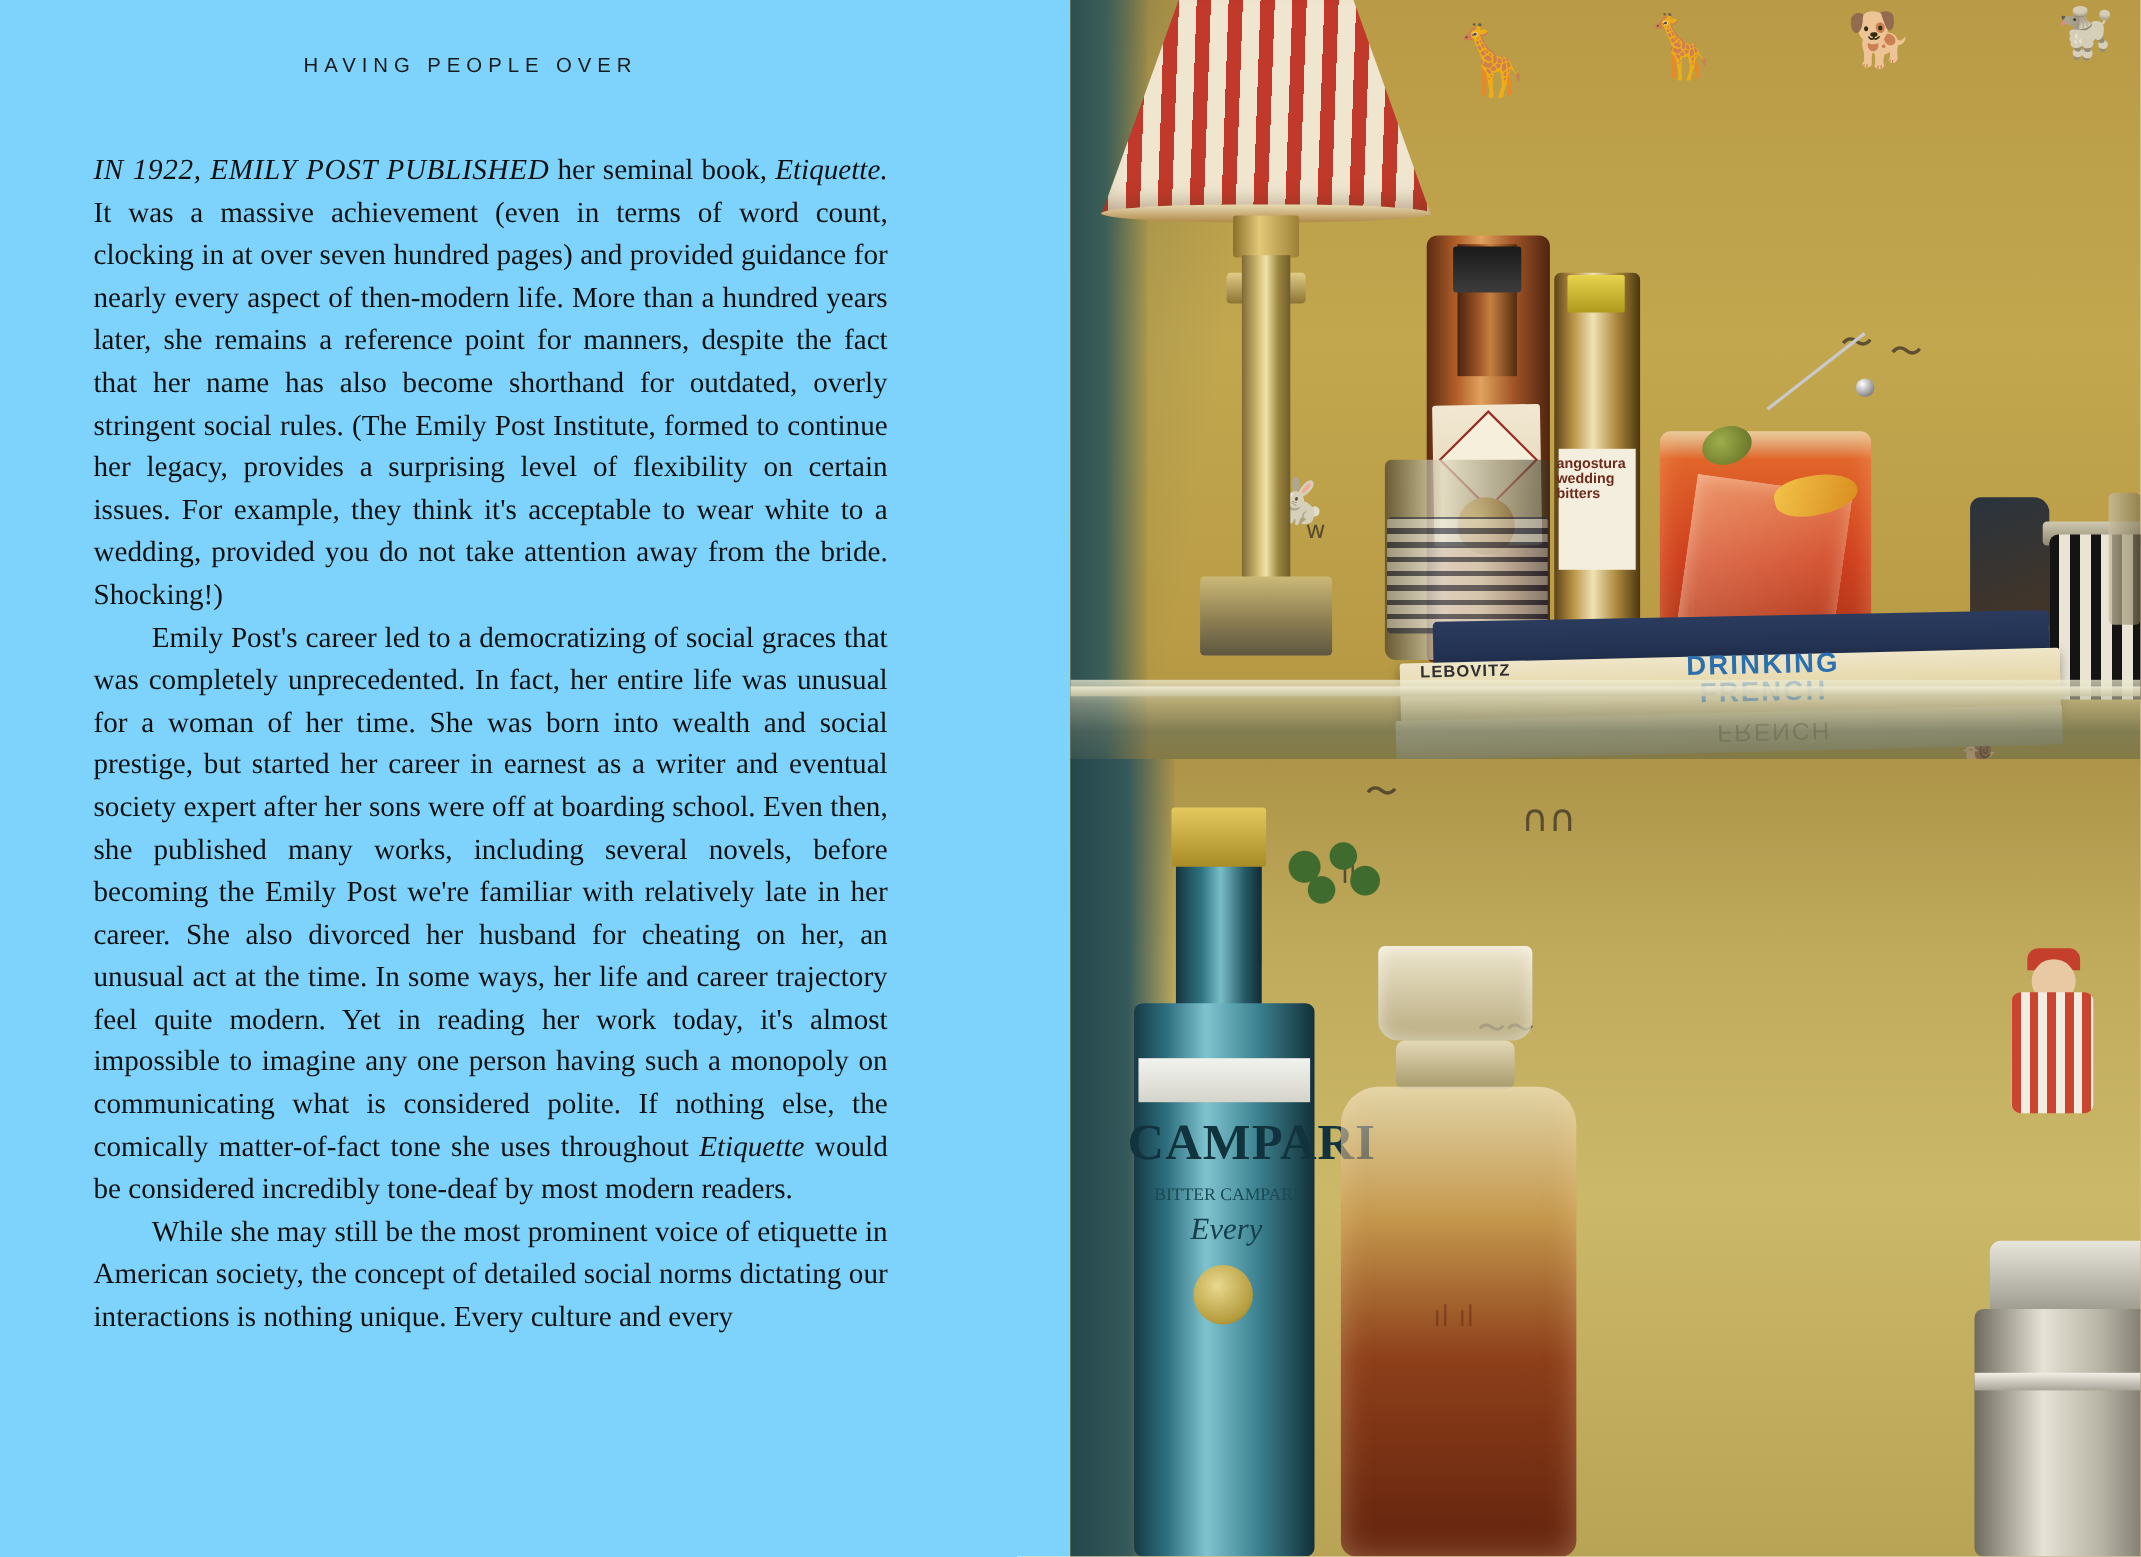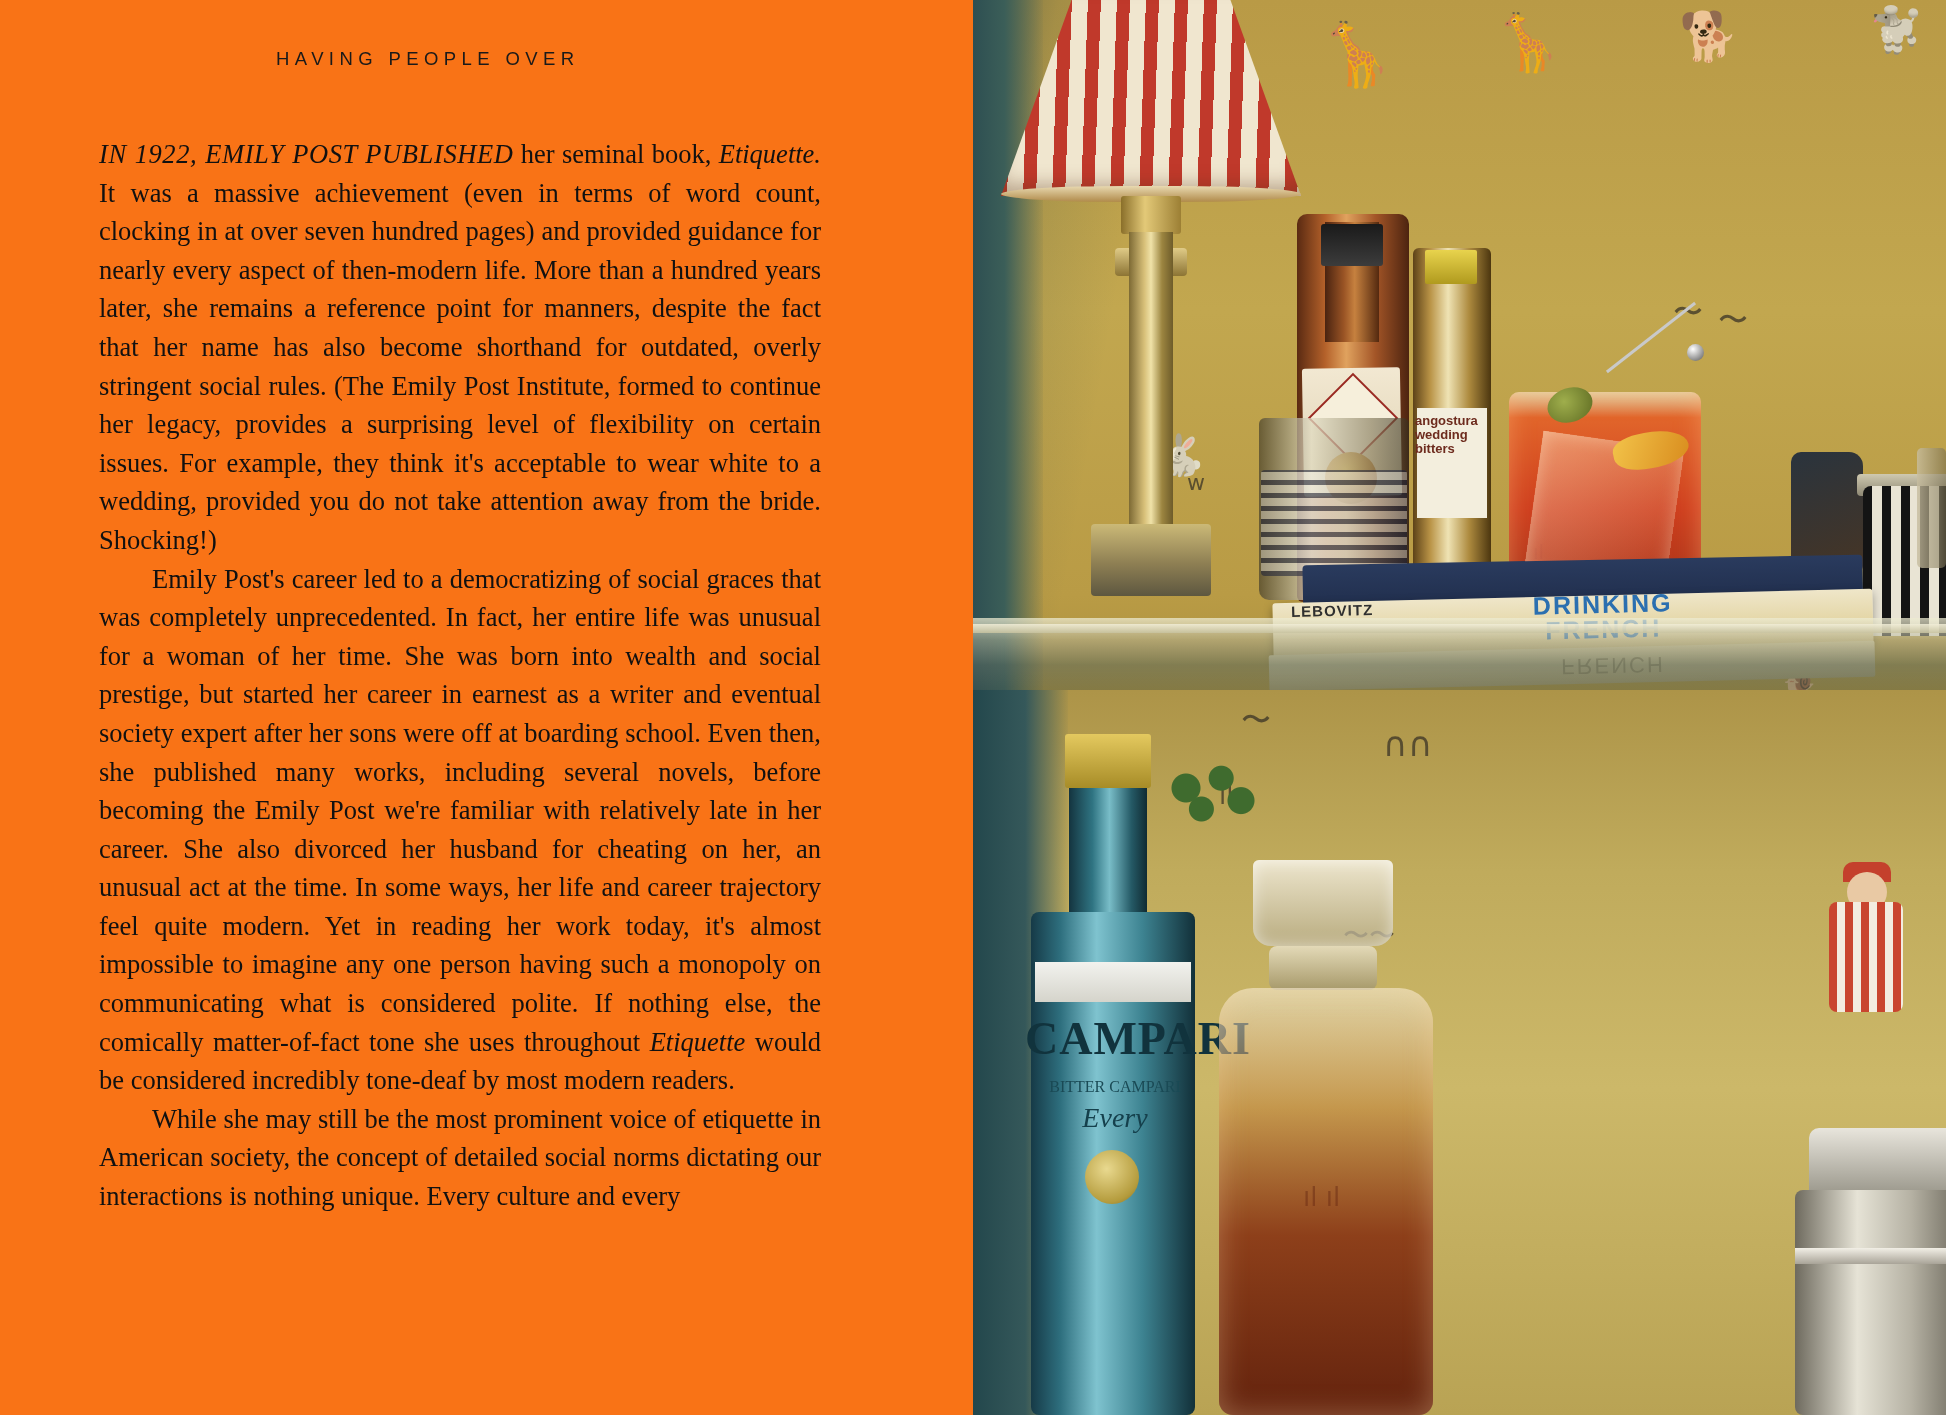--- a/index.html
+++ b/index.html
@@ -18,38 +18,38 @@
     display: flex;
     width: 1946px;
     height: 1415px;
   }
 
   
   .text-page {
     position: relative;
     width: 973px;
     height: 1415px;
-    background: #f97316;
+    background: #7dd3fc;
     box-sizing: border-box;
   }
 
   .running-head {
     position: absolute;
     left: 276px;
     top: 48px;
     font-family: "Liberation Sans", sans-serif;
     font-size: 18.5px;
     letter-spacing: 5.4px;
     color: #1a1a1a;
     font-weight: 400;
   }
 
   .body-col {
     position: absolute;
-    left: 99px;
+    left: 85px;
     top: 135px;
     width: 722px;
   }
 
   .para {
     margin: 0;
     font-size: 26.5px;
     line-height: 38.6px;
     color: #111111;
     text-align: justify;

